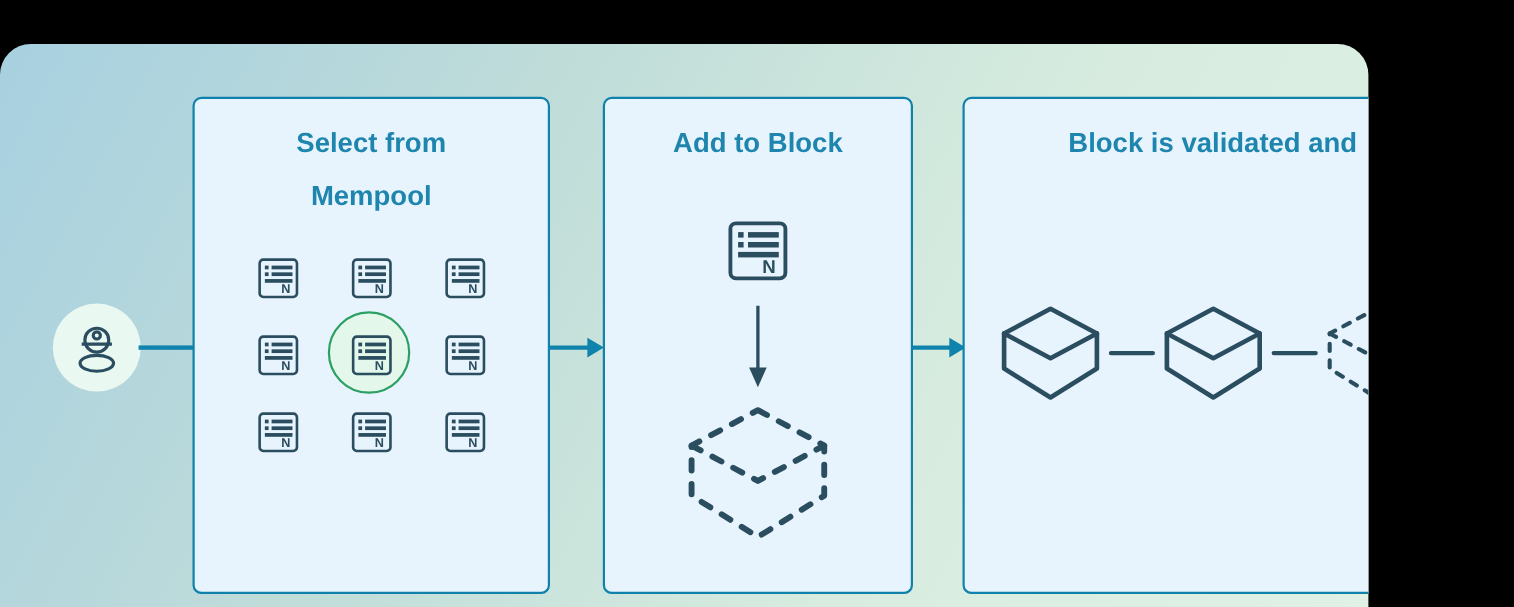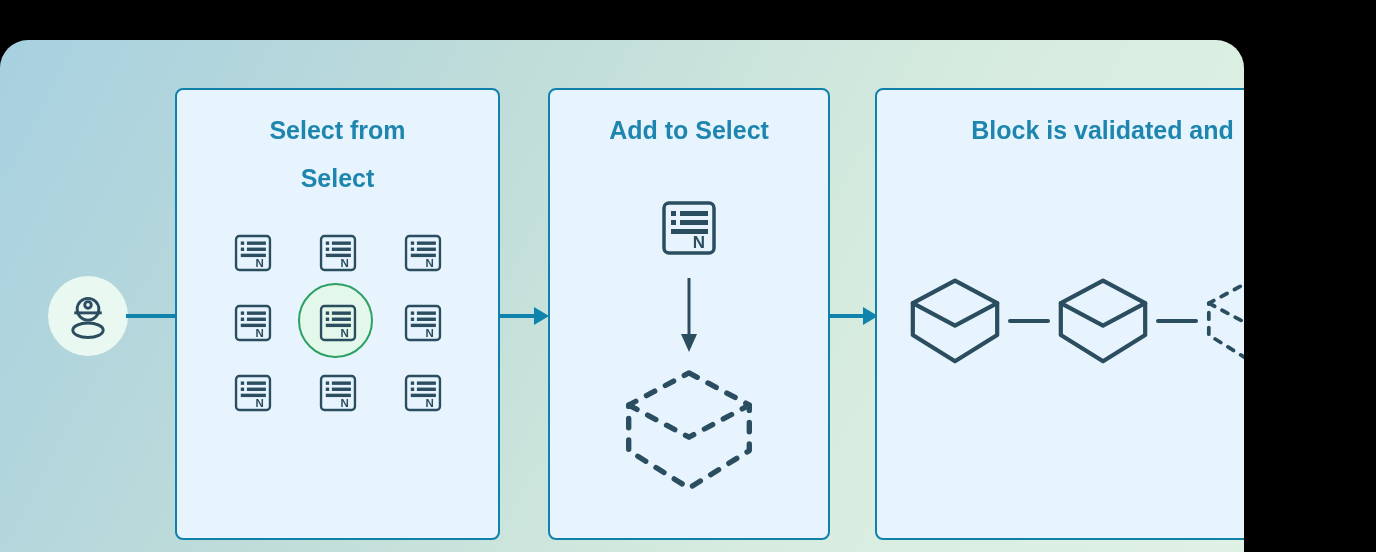--- a/index.html
+++ b/index.html
@@ -108,21 +108,21 @@
       <polygon points="37,5 37,23 52,14"></polygon>
   </svg>
   <svg class="flow-arrow arrow-2" viewBox="0 0 52 28">
     <line x1="0" y1="14" x2="40" y2="14"></line>
       <polygon points="37,5 37,23 52,14"></polygon>
   </svg>
 
   <section class="panel panel-mempool">
     <h2 class="panel-title">
       <span>Select from</span>
-      <span>Select</span>
+      <span>Mempool</span>
     </h2>
     <div class="tx-grid" id="mempool-grid">
         <div class="tx-cell">
           <svg viewBox="0 0 56 56" width="38" height="38">
     <rect class="tx-frame" x="3" y="3" width="50" height="50" rx="5"></rect>
     <rect class="tx-fill" x="10" y="11" width="5" height="5"></rect>
     <rect class="tx-fill" x="19" y="11" width="28" height="5"></rect>
     <rect class="tx-fill" x="10" y="20" width="5" height="5"></rect>
     <rect class="tx-fill" x="19" y="20" width="28" height="5"></rect>
     <rect class="tx-fill" x="10" y="29" width="37" height="5"></rect>
@@ -216,21 +216,21 @@
     <rect class="tx-fill" x="19" y="20" width="28" height="5"></rect>
     <rect class="tx-fill" x="10" y="29" width="37" height="5"></rect>
     <text class="tx-glyph" x="38" y="48">N</text>
   </svg>
         </div>
       </div>
   </section>
 
   <section class="panel panel-add">
     <h2 class="panel-title">
-      <span>Add to Select</span>
+      <span>Add to Block</span>
     </h2>
     <div class="tx-big" id="tx-big"><svg viewBox="0 0 56 56" width="56" height="56">
     <rect class="tx-frame" x="3" y="3" width="50" height="50" rx="5"></rect>
     <rect class="tx-fill" x="10" y="11" width="5" height="5"></rect>
     <rect class="tx-fill" x="19" y="11" width="28" height="5"></rect>
     <rect class="tx-fill" x="10" y="20" width="5" height="5"></rect>
     <rect class="tx-fill" x="19" y="20" width="28" height="5"></rect>
     <rect class="tx-fill" x="10" y="29" width="37" height="5"></rect>
     <text class="tx-glyph" x="38" y="48">N</text>
   </svg></div>

